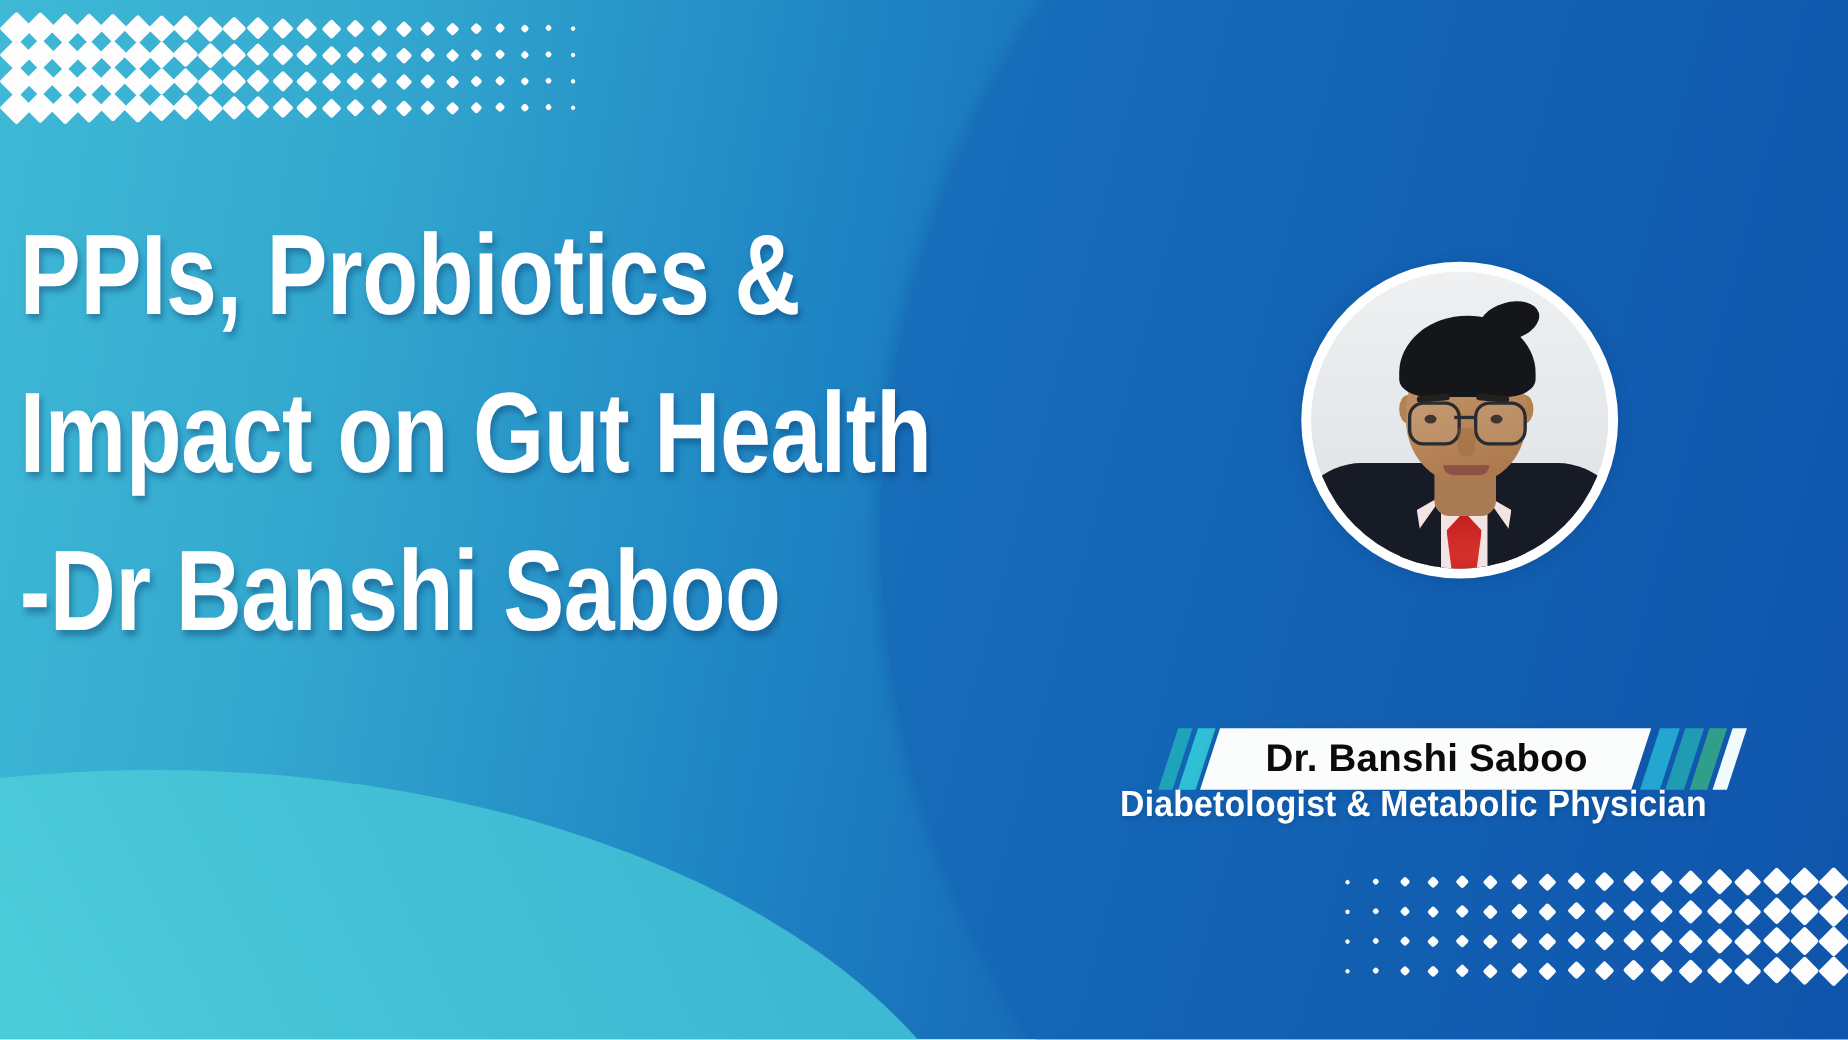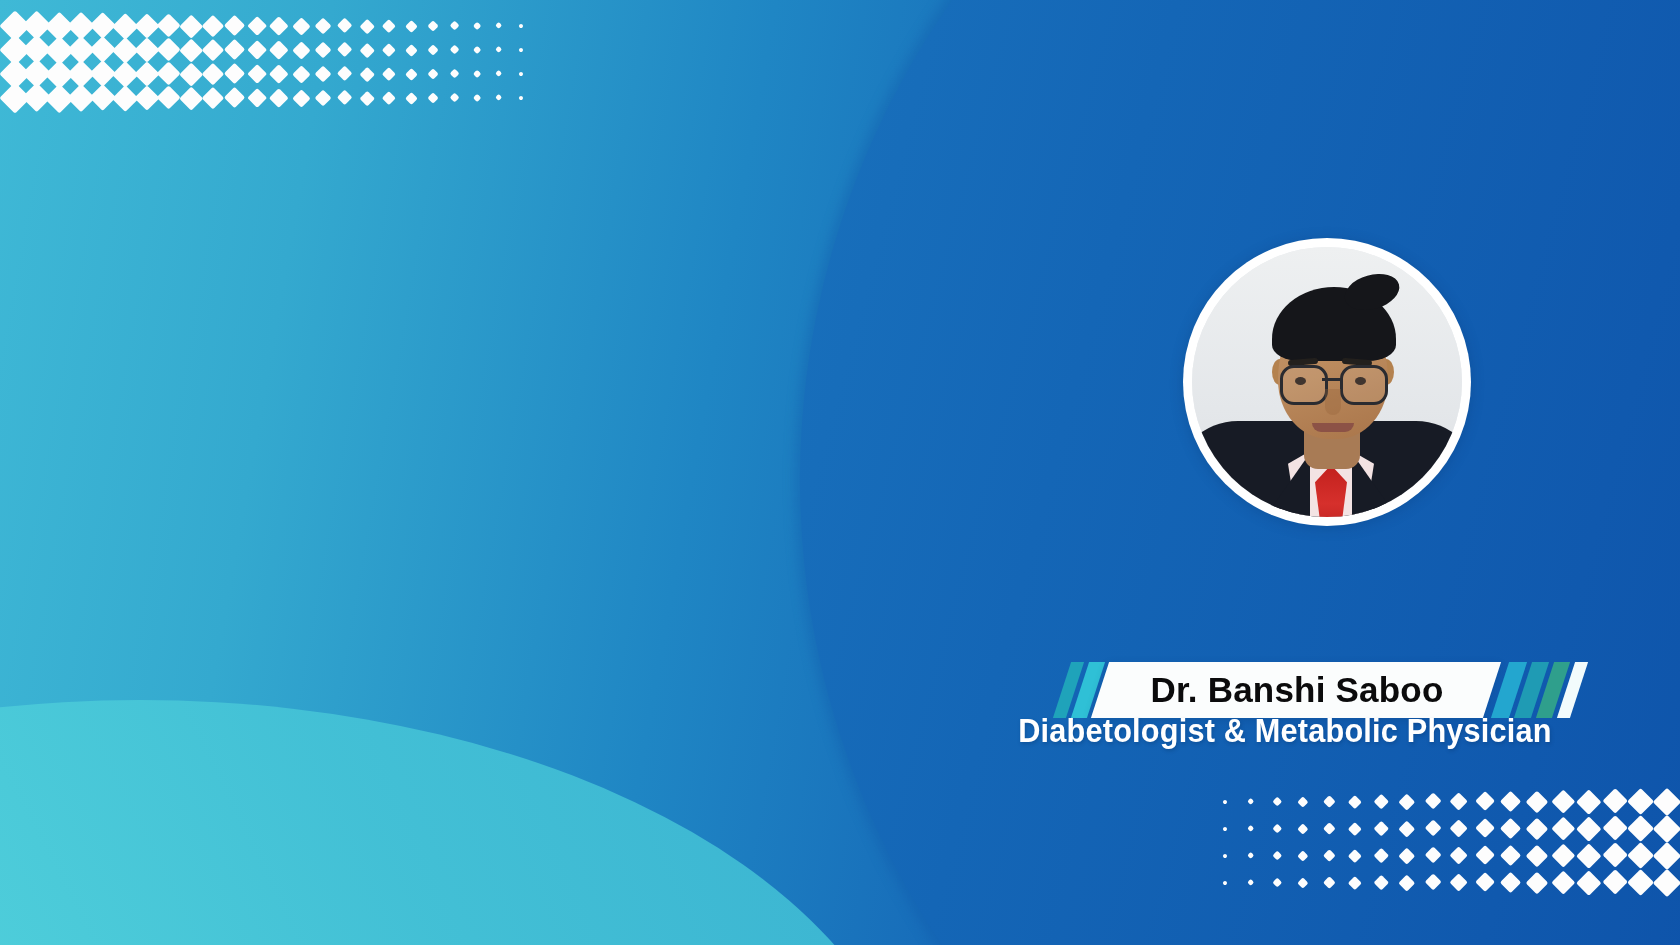--- a/index.html
+++ b/index.html
@@ -790,20 +790,25 @@
         <div class="dm" style="width: 18.4px; height: 18.4px; background: rgb(253, 253, 253);"></div>
       </div>
       <div class="cell">
         <div class="dm" style="width: 19.2px; height: 19.2px; background: rgb(253, 253, 253);"></div>
       </div>
       <div class="cell">
         <div class="dm" style="width: 20px; height: 20px; background: rgb(253, 253, 253);"></div>
       </div>
     </div>
 
+  <div class="title-block">
+    <div class="title-line">PPIs, Probiotics &amp;</div>
+    <div class="title-line">Impact on Gut Health</div>
+    <div class="title-line">-Dr Banshi Saboo</div>
+  </div>
 
   <div class="photo-wrap">
     <div class="photo-ring"></div>
     <div class="photo-clip">
       <div class="pt-bg"></div>
       <div class="pt-suit"></div>
       <div class="pt-shirt"></div>
       <div class="pt-tie"></div>
       <div class="pt-collarL"></div>
       <div class="pt-collarR"></div>

